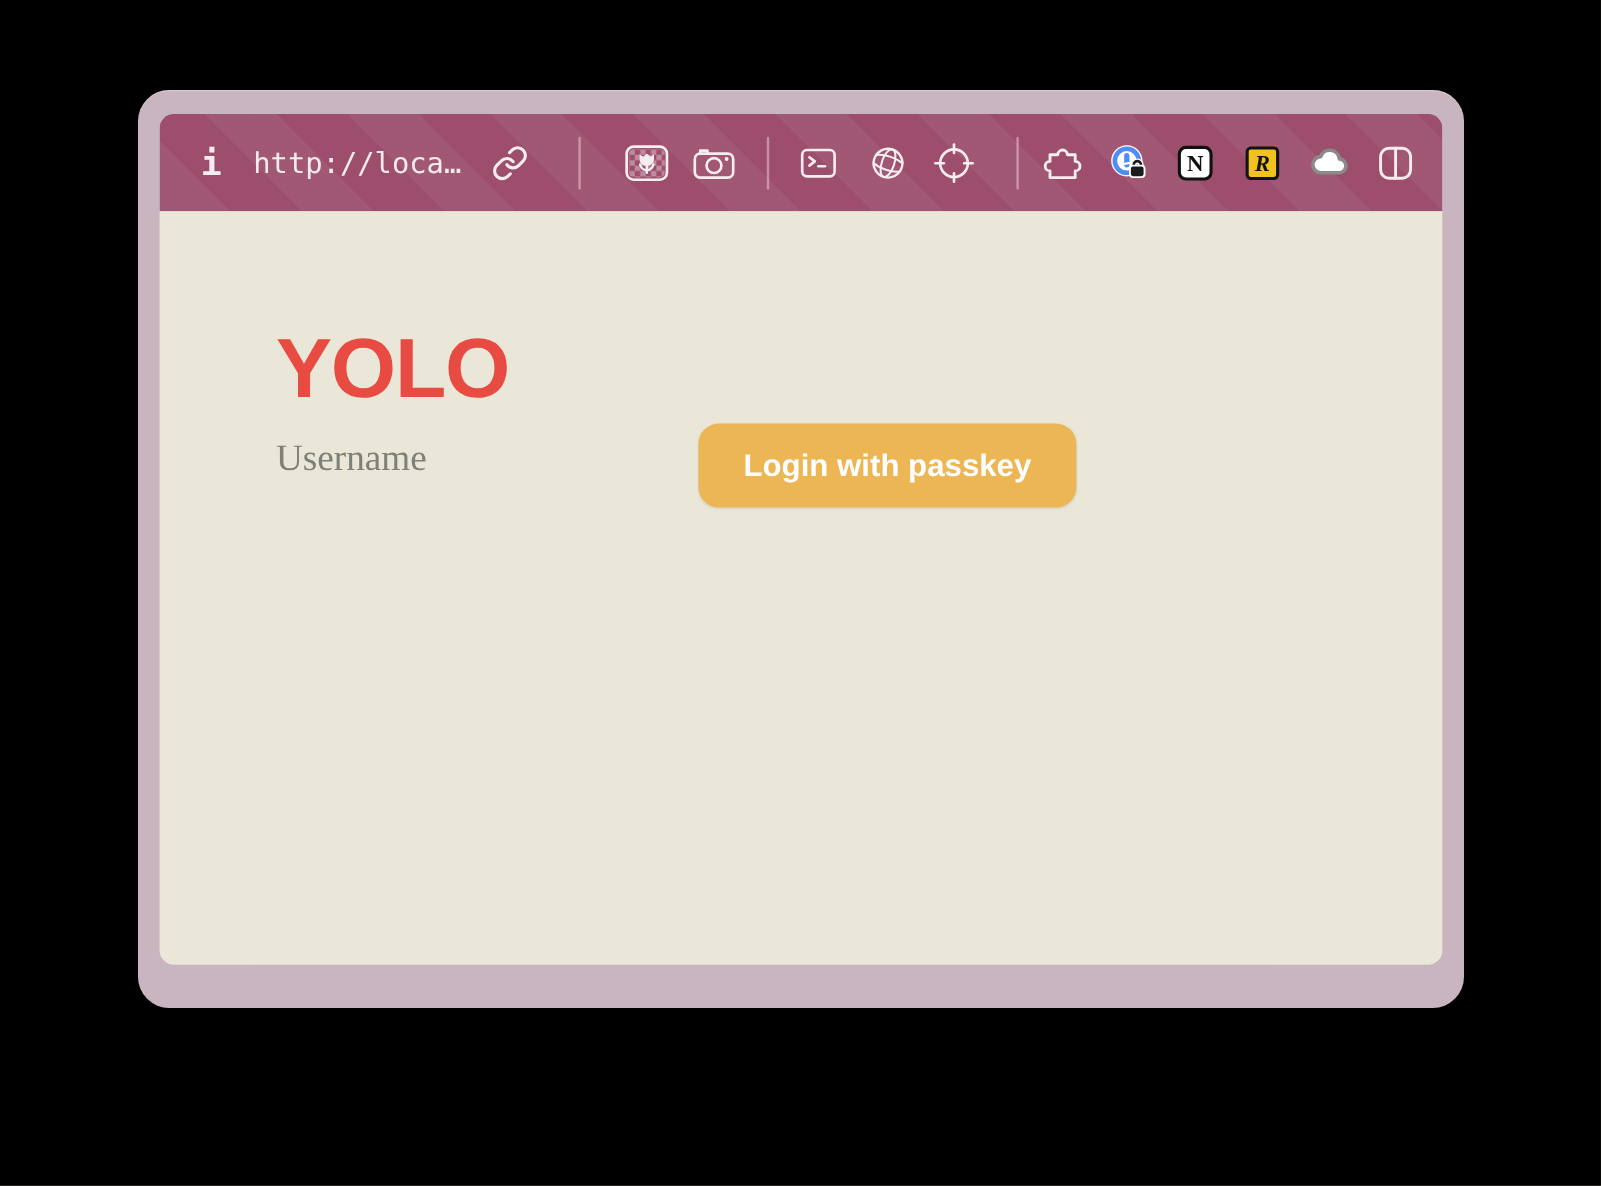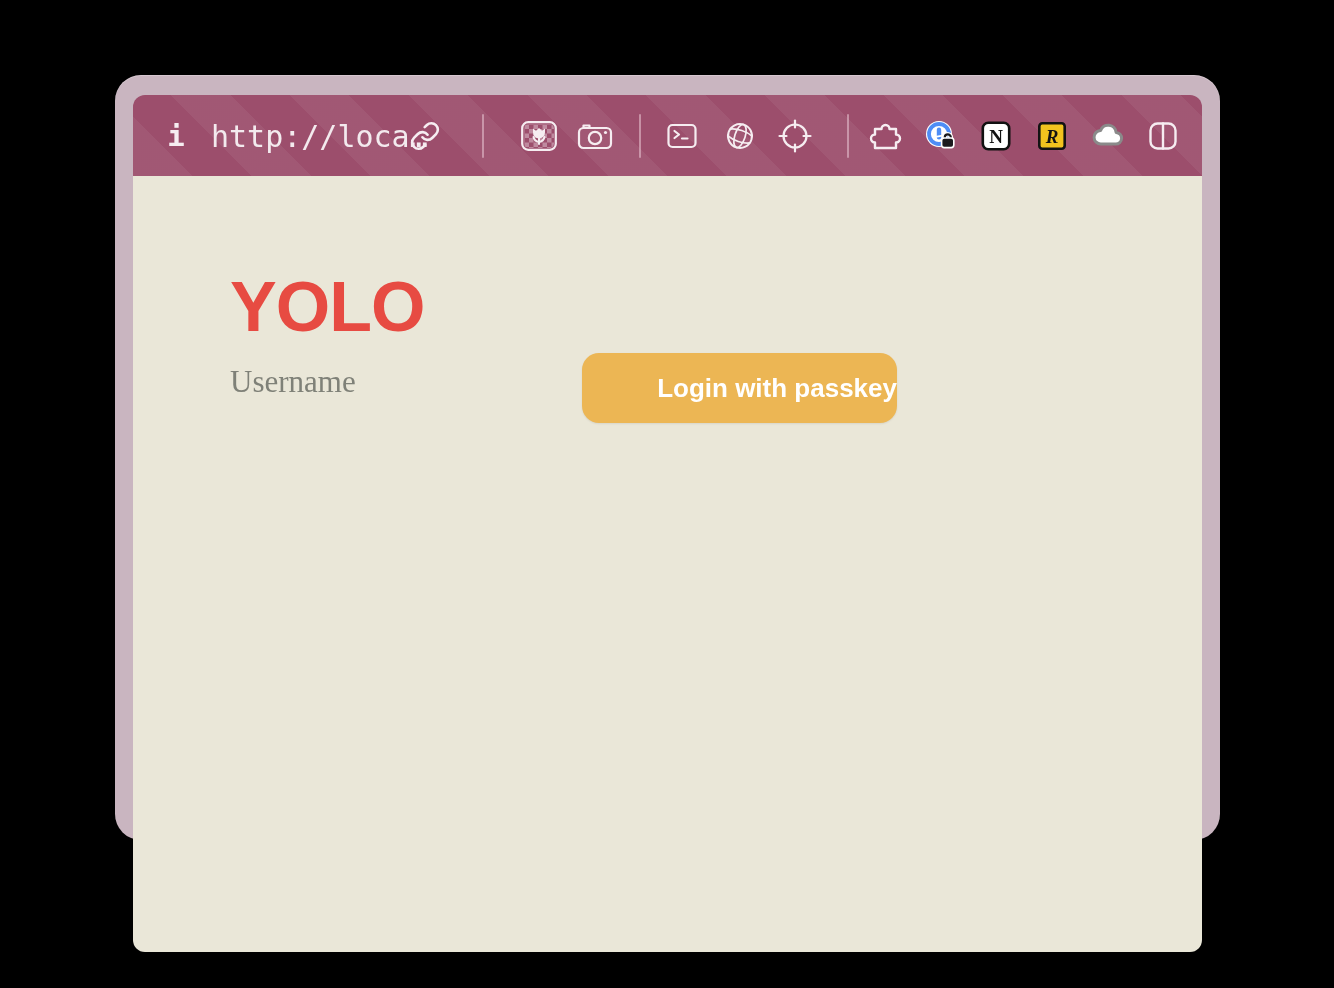--- a/index.html
+++ b/index.html
@@ -8,52 +8,52 @@
 
   .window { position:absolute; left:115px; top:75px; width:1105px; height:765px;
             background:#c9b5c0; border-radius:26px;
             box-shadow:0 12px 40px rgba(0,0,0,0.6), inset 0 1px 0 rgba(255,255,255,0.25); }
 
   .toolbar { position:absolute; left:18px; top:20px; width:1069px; height:81px;
              border-radius:12px 12px 0 0; background-color:#9c4e6c;
              background-image:repeating-linear-gradient(45deg,
                rgba(255,255,255,0.055) 0 42px, rgba(0,0,0,0.0) 42px 84px); }
 
-  .content { position:absolute; left:18px; top:101px; width:1069px; height:776px;
+  .content { position:absolute; left:18px; top:101px; width:1069px; height:628px;
              border-radius:0 0 12px 12px; background:#eae7d8; }
 
   .titem { position:absolute; top:50%; transform:translate(-50%,-50%);
            display:flex; align-items:center; justify-content:center;
            background:none; border:none; cursor:default; }
 
   .info-glyph { font-family:"DejaVu Sans Mono", monospace; font-weight:bold;
                 font-size:29px; color:#f6edf1; }
 
   .urlbox { position:absolute; left:78px; top:50%; transform:translateY(-50%);
-            font-family:"DejaVu Sans Mono", monospace; font-size:30px;
+            font-family:"DejaVu Sans Mono", monospace; font-size:24px;
             color:#f3eaee; letter-spacing:0px; white-space:nowrap; }
 
   .tdivider { position:absolute; top:50%; transform:translate(-50%,-50%);
               width:2px; height:44px; background:rgba(235,200,214,0.55);
               border-radius:1px; }
 
   .icon-stroke { stroke:#f6edf1; fill:none; stroke-width:2.2;
                  stroke-linecap:round; stroke-linejoin:round; }
 
   .page-title { position:absolute; left:97px; top:96px; font-size:70px;
                 font-weight:bold; color:#e74b42; letter-spacing:-1px; line-height:1; }
 
   .username-label { position:absolute; left:97px; top:190px; font-size:31px;
                     color:#7f8178; line-height:1;font-family:Liberation Serif, serif; }
 
   .login-btn { position:absolute; left:449px; top:177px; width:315px; height:70px;
                background:#ecb654; border:none; border-radius:17px;
                color:#ffffff; font-size:26px; font-weight:bold;
                font-family:"Liberation Sans", sans-serif; cursor:pointer;
-               box-shadow:0 1px 2px rgba(0,0,0,0.08);text-align:right; }
+               box-shadow:0 1px 2px rgba(0,0,0,0.08); }
 
   .serif-letter { font-family:"Liberation Serif", serif; font-weight:bold; }
 </style>
 </head>
 <body>
 
 <div class="window">
 
   <div class="toolbar">
 

